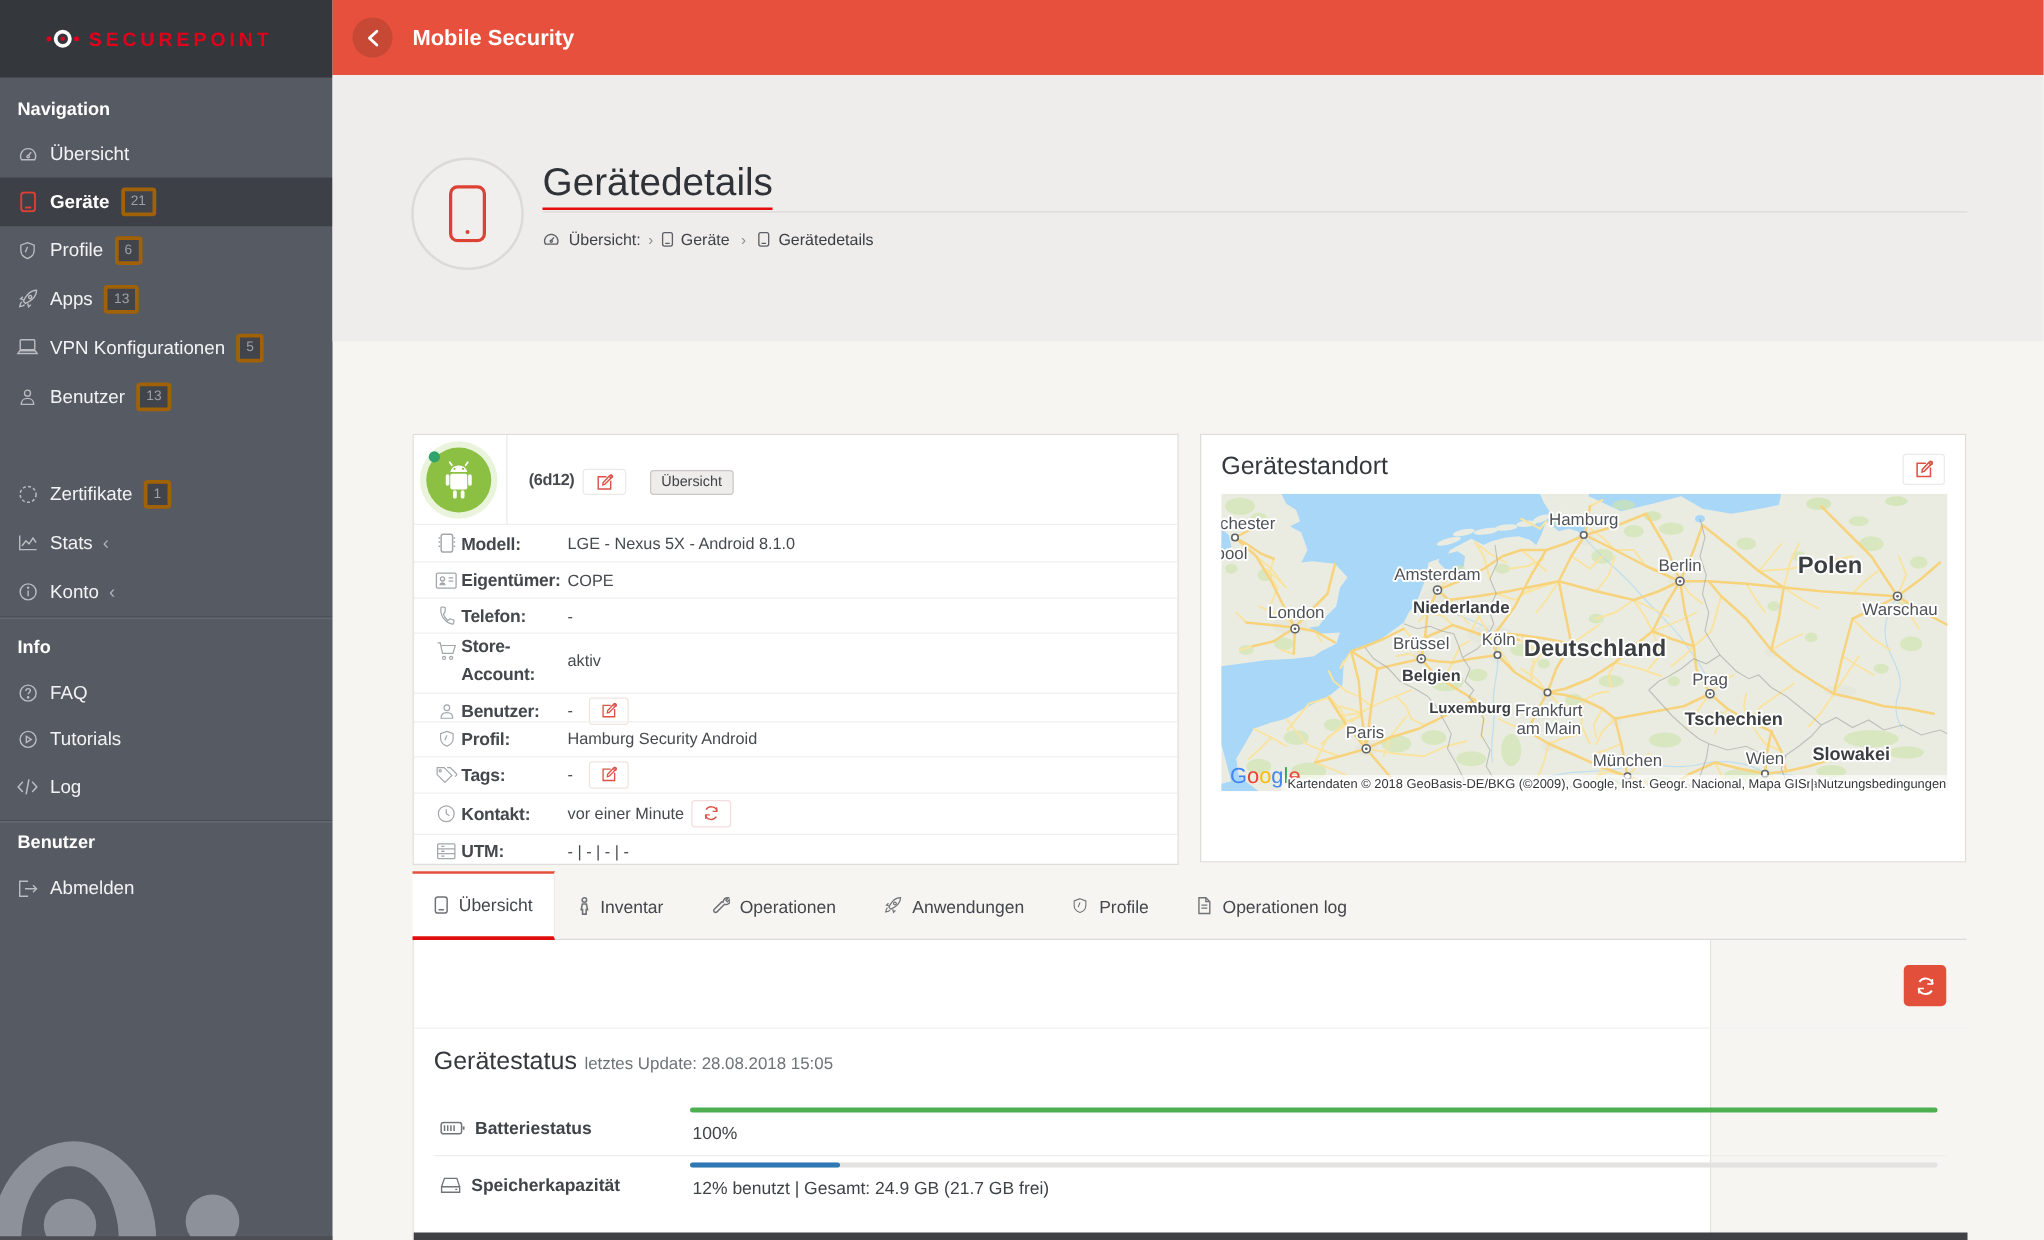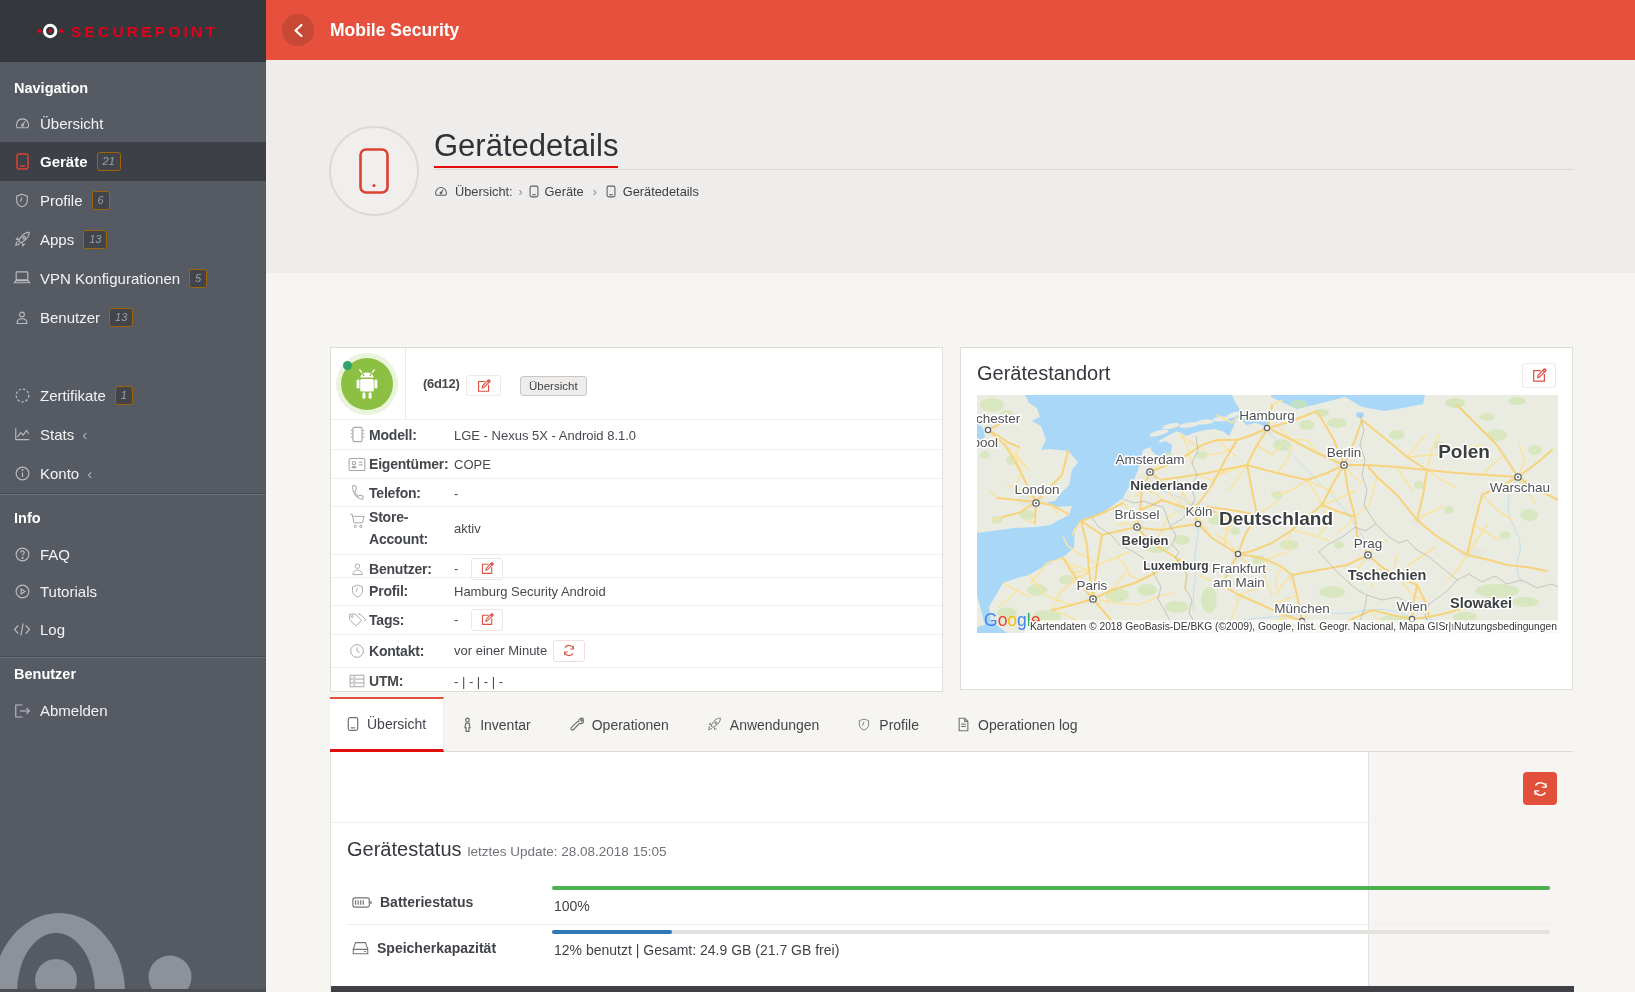--- a/index.html
+++ b/index.html
@@ -8,21 +8,21 @@
 body{font-family:"Liberation Sans",sans-serif;background:#f7f5f2;position:relative;}
 
 #sidebar{position:absolute;left:0;top:0;width:266px;height:992px;background:#565a62;overflow:hidden;}
 #logo{position:absolute;left:0;top:0;width:266px;height:62px;background:#34373c;display:flex;align-items:center;justify-content:center;}
 .navhdr{position:absolute;left:14px;color:#ffffff;font-size:14.5px;font-weight:bold;}
 .nit{position:absolute;left:0;width:266px;height:39px;display:flex;align-items:center;color:#f2f3f4;font-size:15px;}
 .nit .ni{position:absolute;left:13px;width:18px;height:18px;display:flex;align-items:center;justify-content:center;}
 .nit .nt{margin-left:40px;}
 .nit.active{background:#3d4046;}
 .nit.active .nt{font-weight:bold;color:#fff;}
-.badge{margin-left:9px;background:#41444b;border:1px solid #a16207;color:#9da0a6;font-size:11px;line-height:1;padding:3px 5px;border-radius:3px;font-style:italic;}
+.badge{margin-left:9px;background:#41444b;border:3px solid #a16207;color:#9da0a6;font-size:11px;line-height:1;padding:3px 5px;border-radius:3px;}
 .chev{margin-left:8px;color:#aeb1b6;font-size:15px;}
 .nsep{position:absolute;left:0;width:266px;height:1px;background:rgba(255,255,255,0.12);box-shadow:0 -1px 0 rgba(0,0,0,0.15);}
 
 #topbar{position:absolute;left:266px;top:0;width:1369px;height:60px;background:#e6503c;}
 #backbtn{position:absolute;left:16px;top:14px;width:32px;height:32px;border-radius:50%;background:#c74835;display:flex;align-items:center;justify-content:center;}
 #topbar h2{position:absolute;left:64px;top:0;line-height:60px;font-size:17.5px;color:#fff;font-weight:bold;}
 
 #band{position:absolute;left:266px;top:60px;width:1369px;height:213px;background:#efedec;}
 #avatar{position:absolute;left:63px;top:66px;width:90px;height:90px;border-radius:50%;border:2px solid #dcdad7;background:#f1efee;display:flex;align-items:center;justify-content:center;}
 #band h1{position:absolute;left:168px;top:70px;font-size:31px;font-weight:normal;color:#2f3237;line-height:1;padding-bottom:5px;border-bottom:2px solid #e30b0b;}

